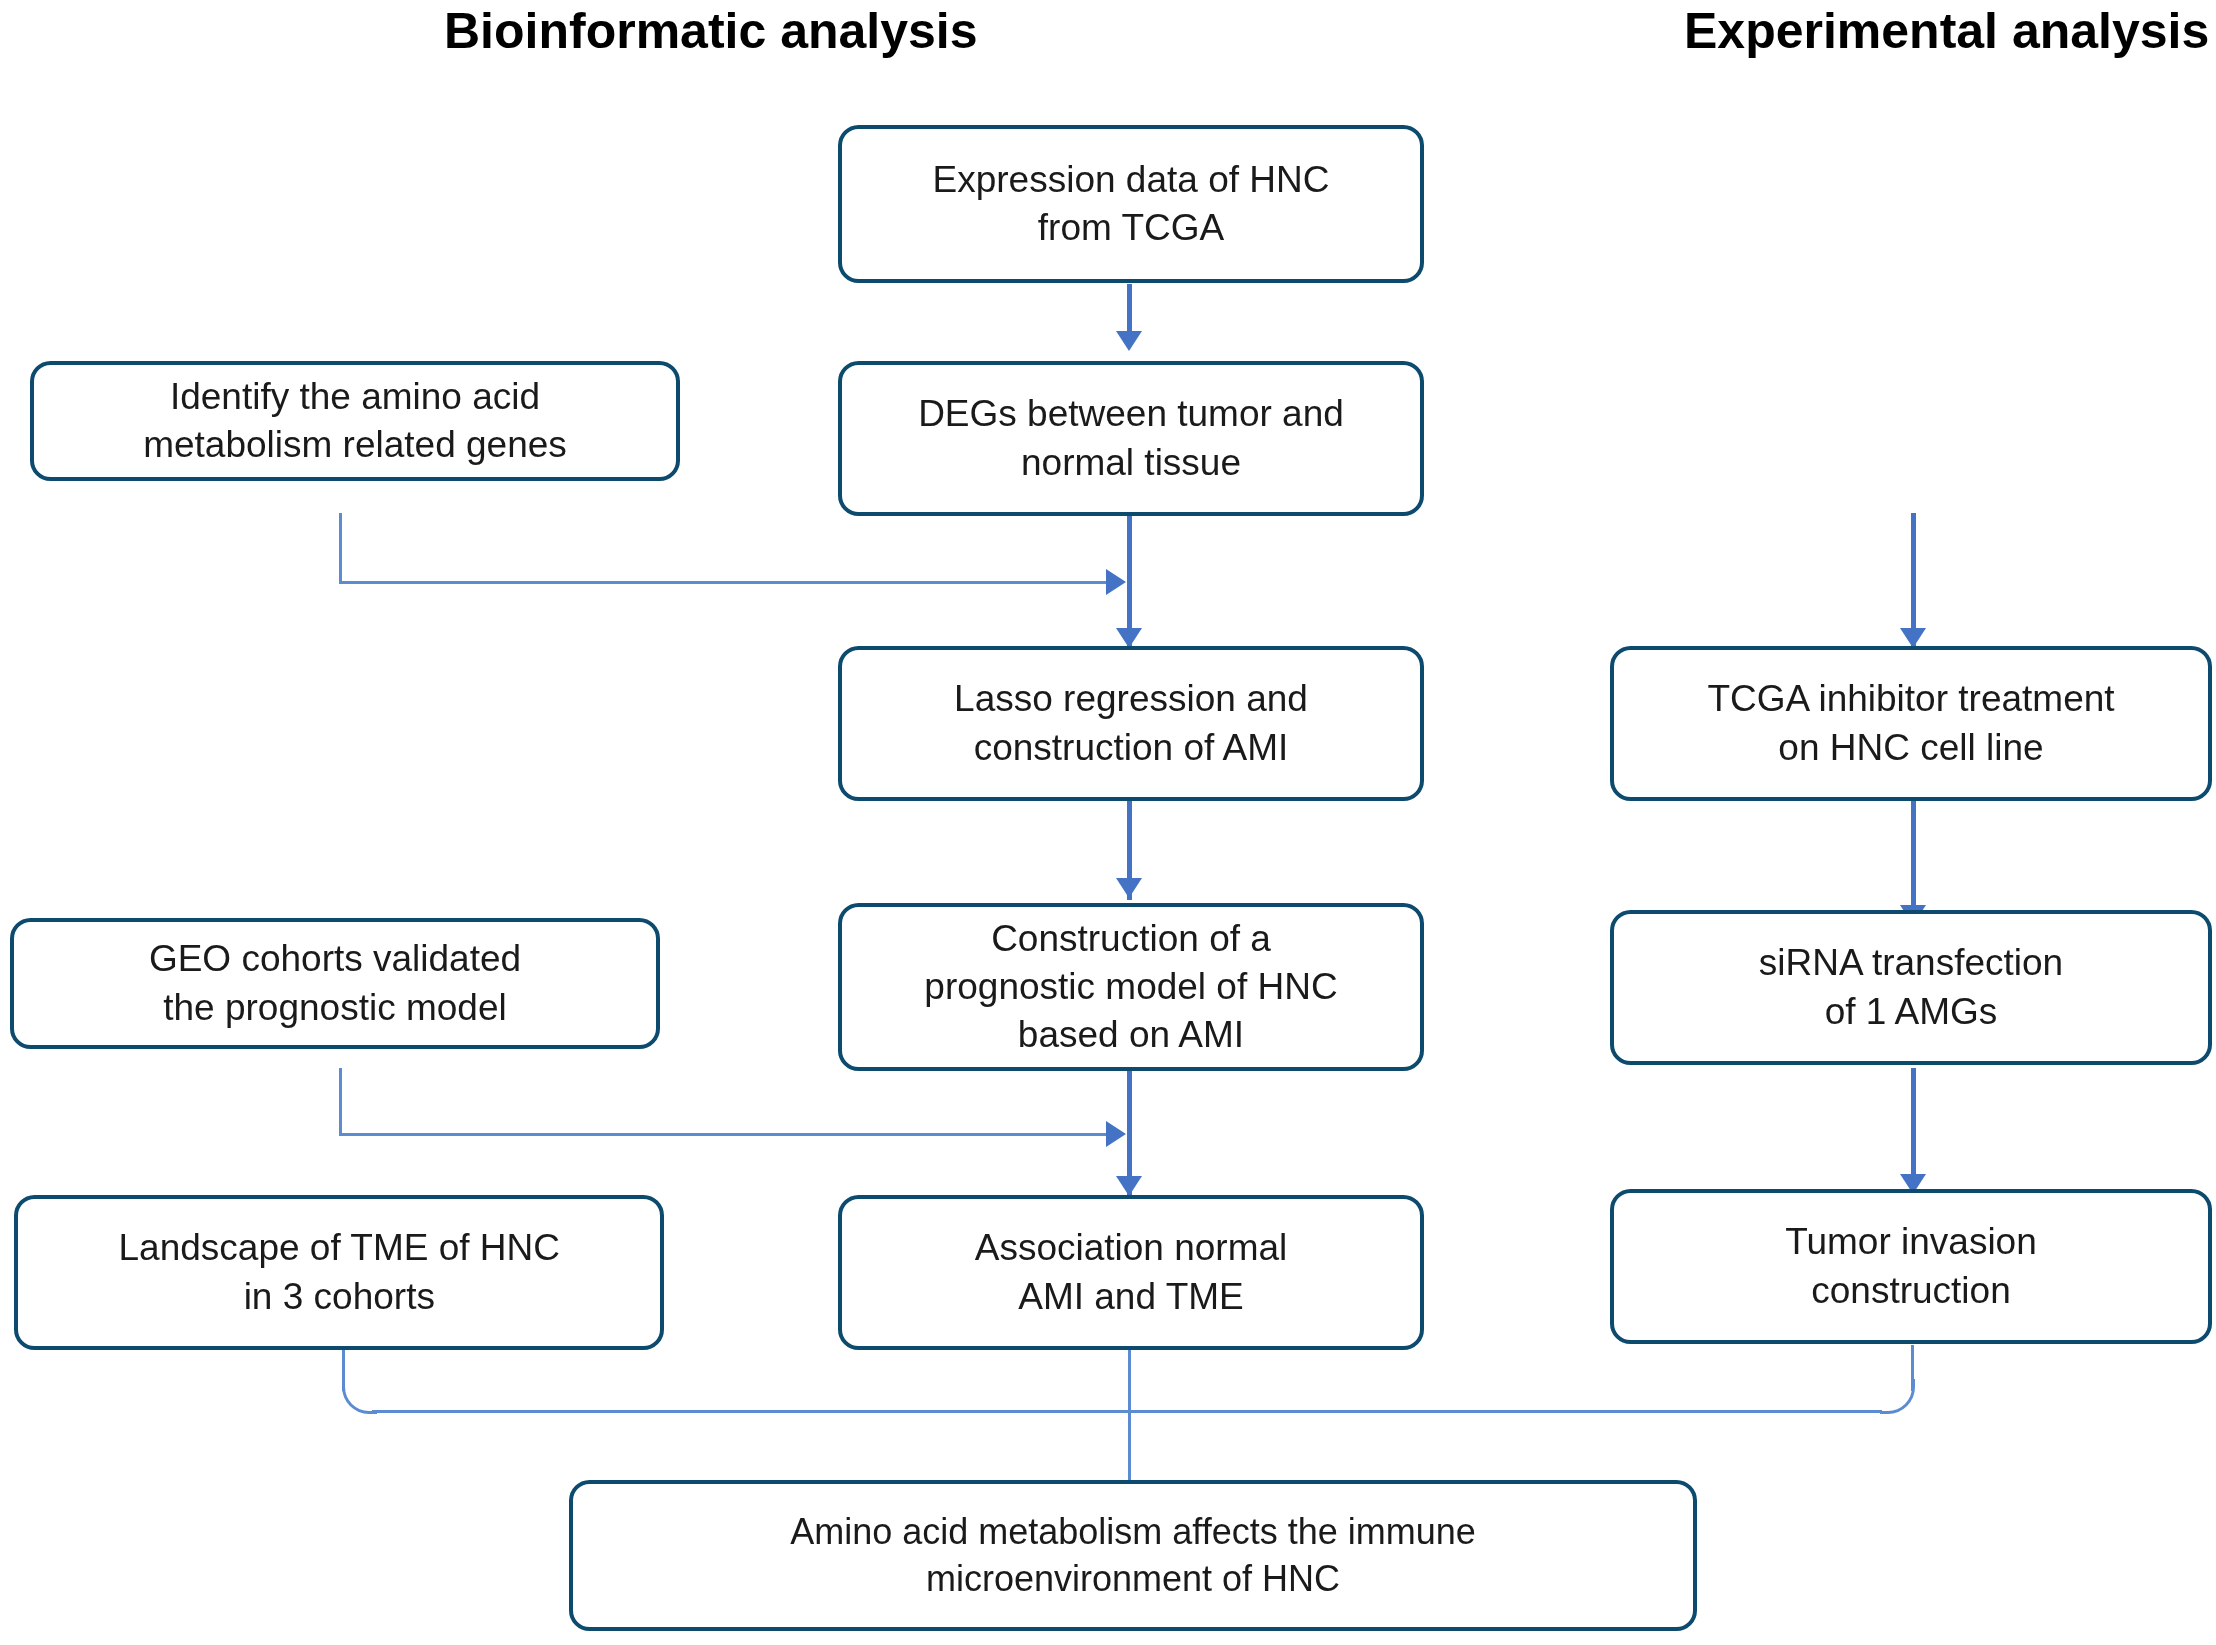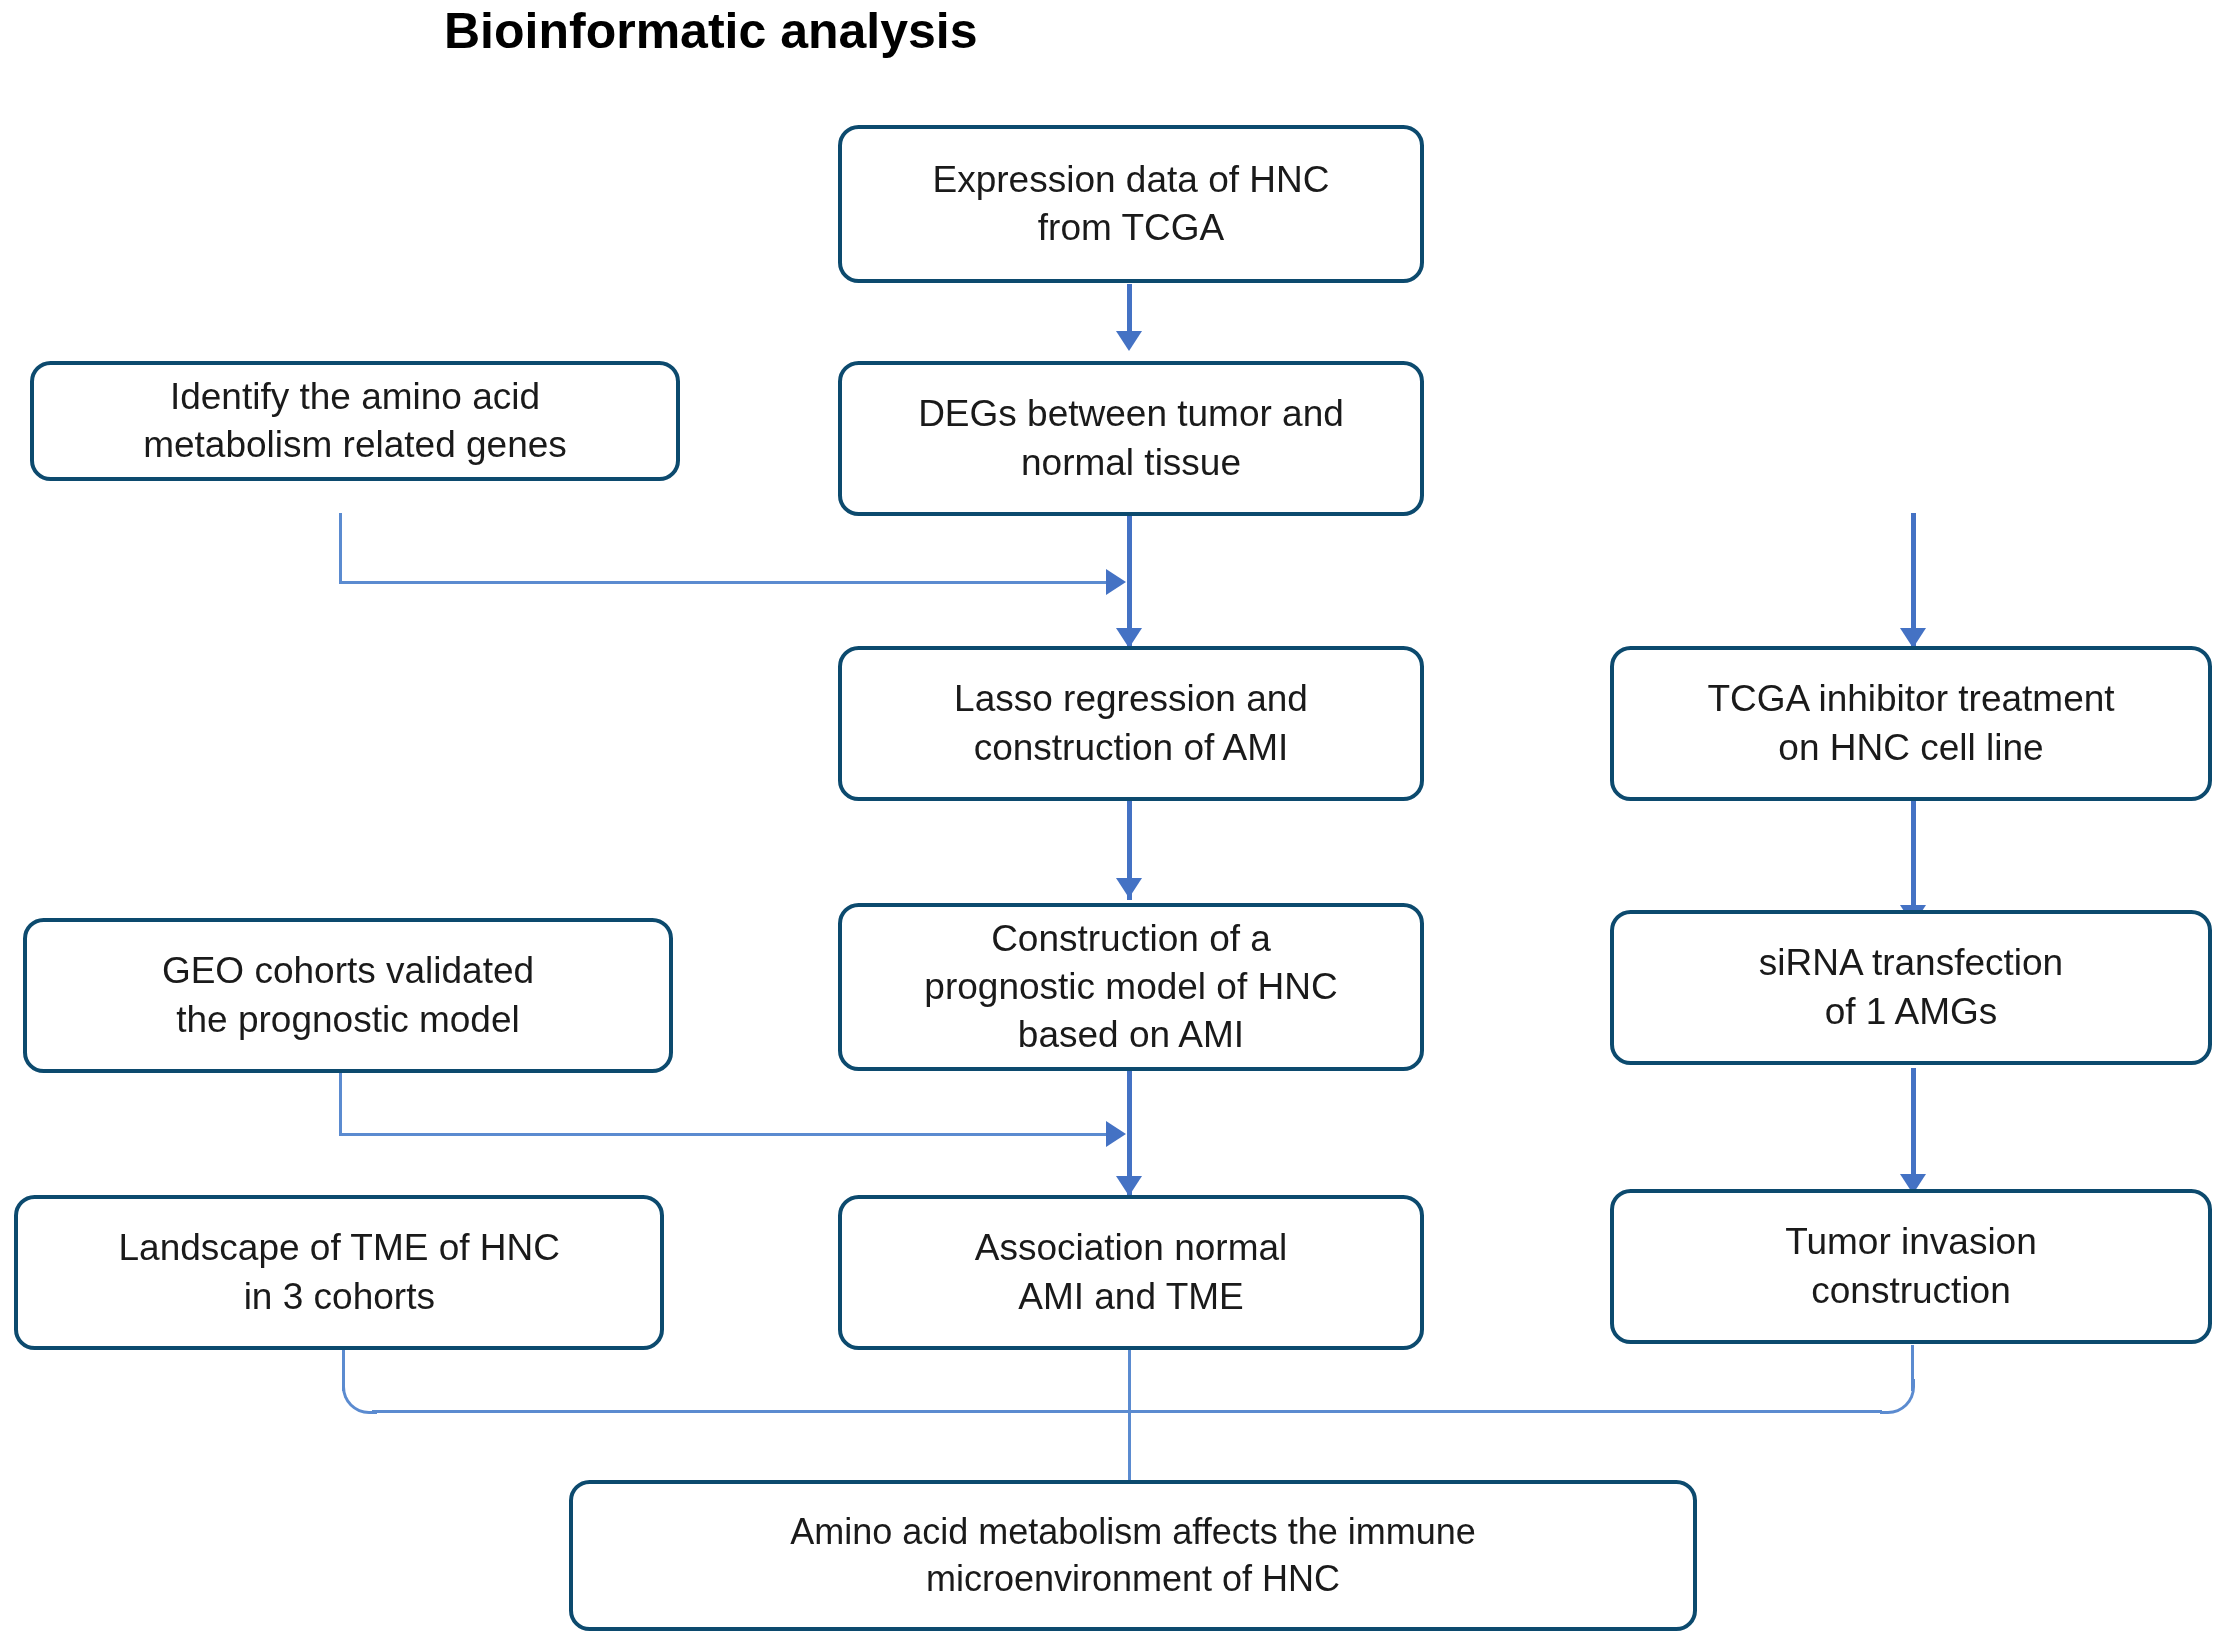--- a/index.html
+++ b/index.html
@@ -102,20 +102,21 @@
     border-top: none; border-left: none;
     border-bottom-right-radius: 27px;
   }
 </style>
 </head>
 <body>
 
 <div id="stage">
 
   <div id="hdr-bio" class="col-header">Bioinformatic analysis</div>
+  <div id="hdr-exp" class="col-header">Experimental analysis</div>
 
   <div class="conn v" style="left:1127px; top:284px; height:57px;"></div>
   <div class="arrow-down" style="left:1116px; top:331px;"></div>
 
   <div class="conn v" style="left:1127px; top:513px; height:135px;"></div>
   <div class="arrow-down" style="left:1116px; top:628px;"></div>
 
   <div class="conn thin v" style="left:339px; top:513px; height:71px;"></div>
   <div class="conn thin h" style="left:339px; top:581px; width:769px;"></div>
   <div class="arrow-right" style="left:1106px; top:569px;"></div>
@@ -169,21 +170,21 @@
   <div class="node" id="n-lasso" style="left:838px; top:646px; width:586px; height:155px;">
     <span class="node-text">Lasso regression and
 construction of AMI</span>
   </div>
 
   <div class="node" id="n-hdac" style="left:1610px; top:646px; width:602px; height:155px;">
     <span class="node-text">TCGA inhibitor treatment
 on HNC cell line</span>
   </div>
 
-  <div class="node" id="n-geo" style="left:23px; top:918px; width:650px; height:155px;text-align:center;">
+  <div class="node" id="n-geo" style="left:10px; top:918px; width:650px; height:131px;text-align:center;">
     <span class="node-text">GEO cohorts validated
 the prognostic model</span>
   </div>
 
   <div class="node" id="n-prognostic" style="left:838px; top:903px; width:586px; height:168px;">
     <span class="node-text">Construction of a
 prognostic model of HNC
 based on AMI</span>
   </div>
 

